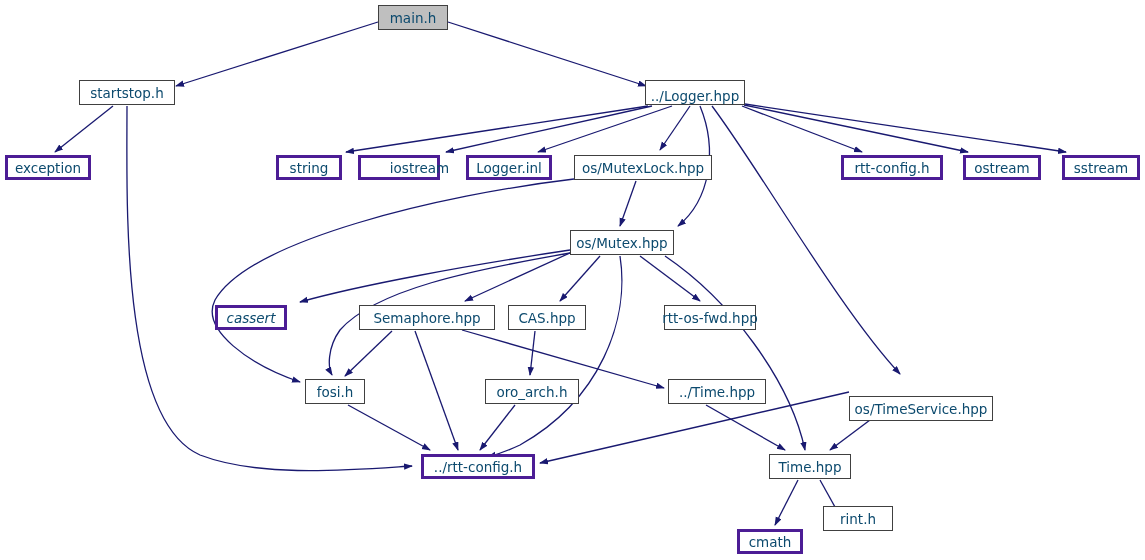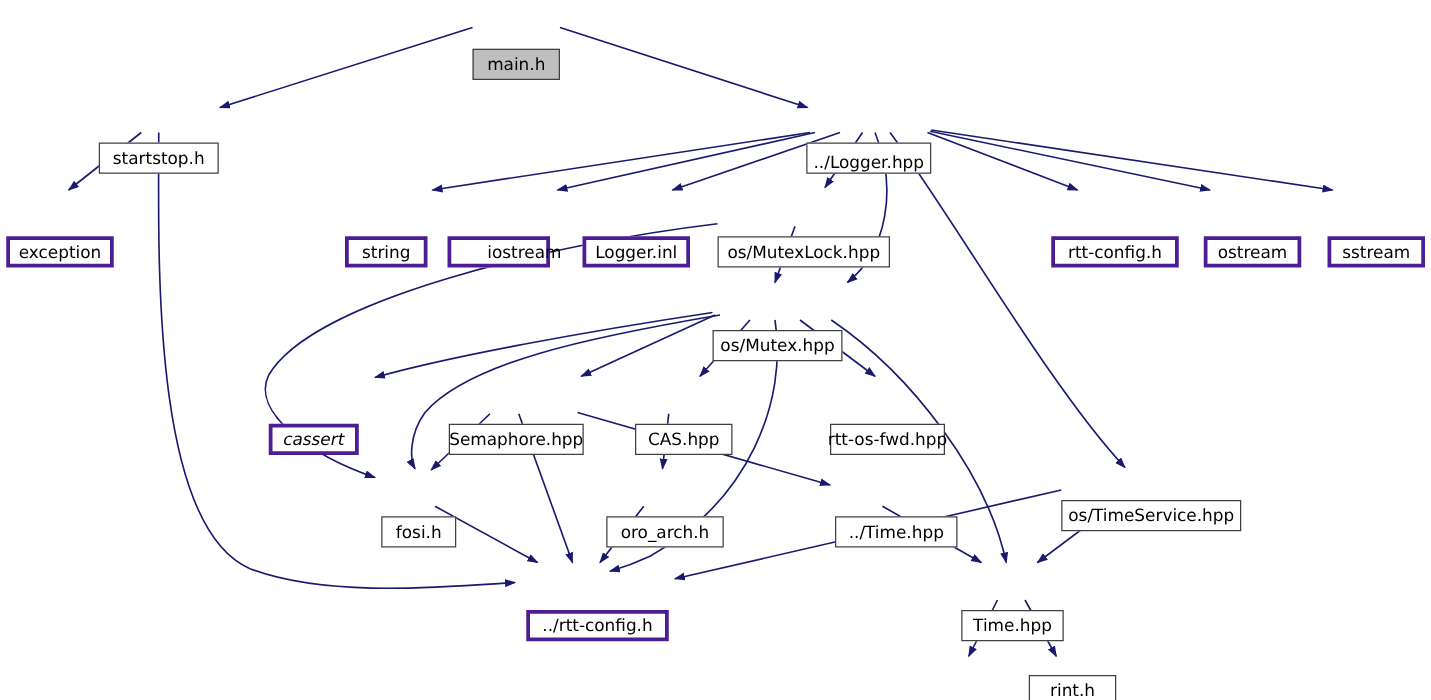--- a/index.html
+++ b/index.html
@@ -1,21 +1,21 @@
 <!DOCTYPE html>
 <html><head>
 <meta charset="utf-8">
 <style>
   html,body{margin:0;padding:0;background:#ffffff;}
   #canvas{position:relative;width:1145px;height:560px;background:#ffffff;
           font-family:"DejaVu Sans","Liberation Sans",sans-serif;overflow:hidden;}
   #edges{position:absolute;left:0;top:0;width:1145px;height:560px;}
   .node{position:absolute;box-sizing:border-box;display:flex;align-items:center;
         justify-content:center;background:#ffffff;white-space:nowrap;
-        font-size:13.5px;color:#000000;letter-spacing:0px;margin-top:34px;}
+        font-size:13.5px;color:#0c4a6e;letter-spacing:0px;}
   .node.plain{border:3px solid #4c1d95;}
   .node.bold{border:1.6px solid #404040;}
   .node.root{border:1.6px solid #404040;background:#bfbfbf;}
   .node span{pointer-events:none;}
 </style>
 </head>
 <body>
 
 <div id="canvas">
   <svg id="edges" viewBox="0 0 1145 560" xmlns="http://www.w3.org/2000/svg">
@@ -93,39 +93,39 @@
       </div>
       <div class="node plain" style="left: 1062px; top: 155px; width: 78px; height: 25px;">
         <span>sstream</span>
       </div>
       <div class="node bold" style="left: 570px; top: 230px; width: 104px; height: 25px;">
         <span>os/Mutex.hpp</span>
       </div>
       <div class="node plain" style="left: 215px; top: 305px; width: 72px; height: 25px; font-style: italic;">
         <span>cassert</span>
       </div>
-      <div class="node bold" style="left: 359px; top: 305px; width: 108px; height: 25px;">
+      <div class="node bold" style="left: 359px; top: 305px; width: 136px; height: 25px;">
         <span>Semaphore.hpp</span>
       </div>
       <div class="node bold" style="left: 508px; top: 305px; width: 78px; height: 25px;">
         <span>CAS.hpp</span>
       </div>
       <div class="node bold" style="left: 664px; top: 305px; width: 92px; height: 25px;">
         <span>rtt-os-fwd.hpp</span>
       </div>
       <div class="node bold" style="left: 305px; top: 379px; width: 60px; height: 25px;">
         <span>fosi.h</span>
       </div>
       <div class="node bold" style="left: 485px; top: 379px; width: 94px; height: 25px;">
         <span>oro_arch.h</span>
       </div>
       <div class="node bold" style="left: 668px; top: 379px; width: 98px; height: 25px;">
         <span>../Time.hpp</span>
       </div>
-      <div class="node bold" style="left: 849px; top: 366px; width: 144px; height: 25px;">
+      <div class="node bold" style="left: 849px; top: 396px; width: 144px; height: 25px;">
         <span>os/TimeService.hpp</span>
       </div>
       <div class="node plain" style="left: 421px; top: 454px; width: 114px; height: 25px;">
         <span>../rtt-config.h</span>
       </div>
       <div class="node bold" style="left: 769px; top: 454px; width: 82px; height: 25px;">
         <span>Time.hpp</span>
       </div>
       <div class="node plain" style="left: 737px; top: 529px; width: 66px; height: 25px;">
         <span>cmath</span>

